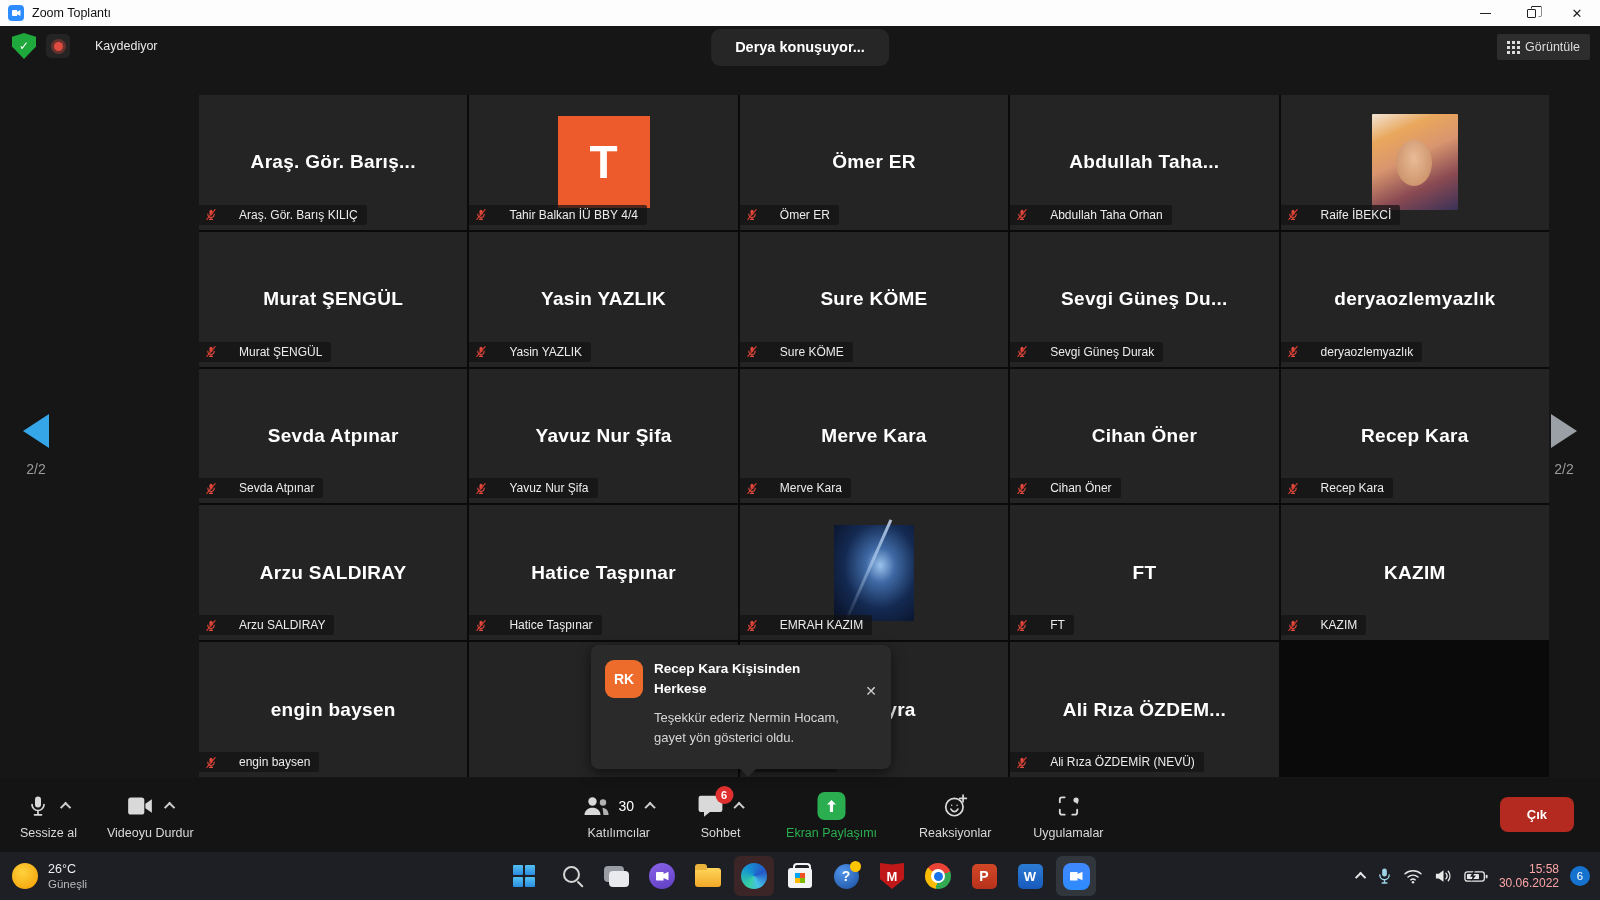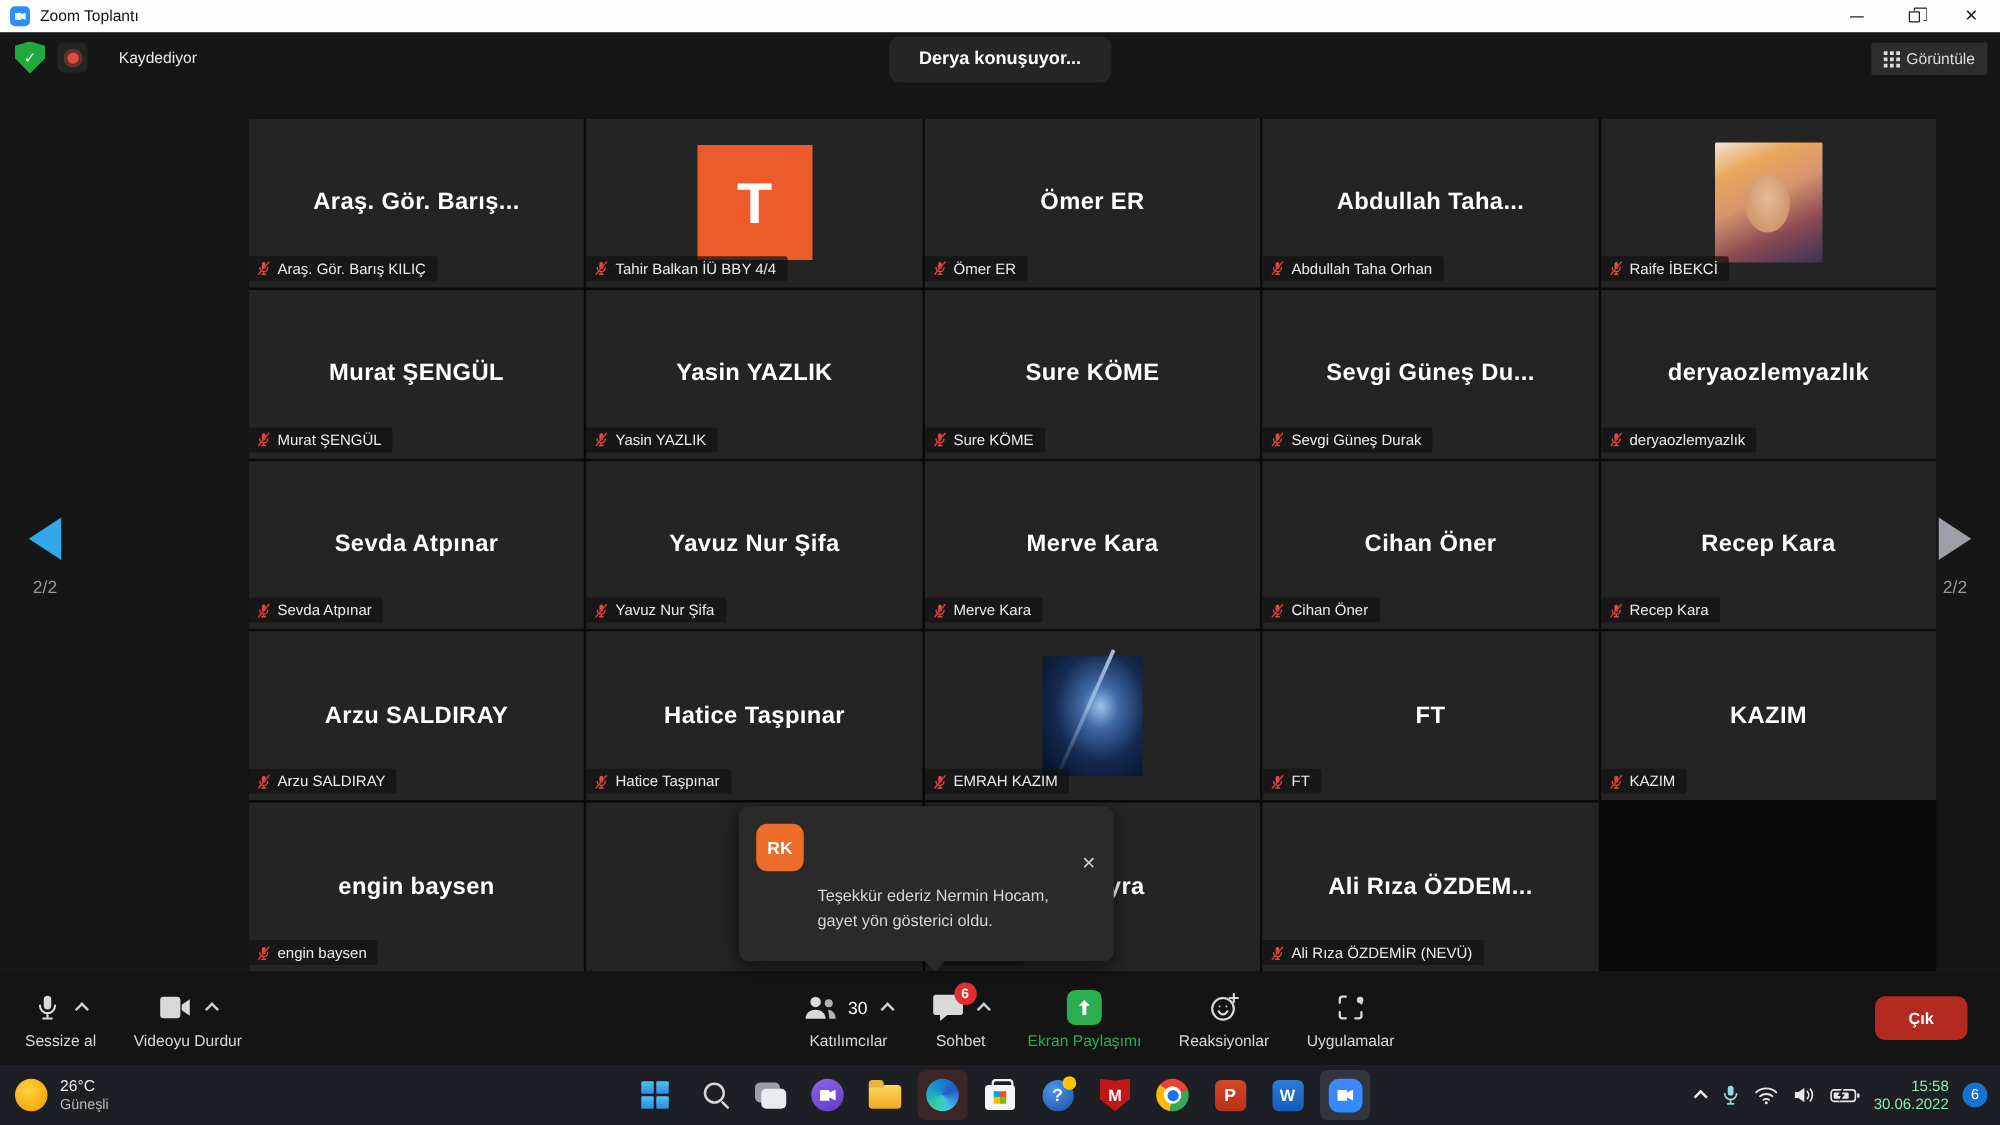--- a/index.html
+++ b/index.html
@@ -39,21 +39,21 @@
   .nav-left{left:6px;} .nav-right{right:6px;}
   .tri{width:0;height:0;margin:0 auto;cursor:pointer;}
   .tri-left{border-top:17px solid transparent;border-bottom:17px solid transparent;border-right:26px solid #35A7E8;}
   .tri-right{border-top:17px solid transparent;border-bottom:17px solid transparent;border-left:26px solid #9aa0a6;}
   .page-num{margin-top:13px;color:#9a9a9a;font-size:14px;}
 
   
   .participant-grid{position:absolute;left:199px;top:69px;width:1350px;height:682px;display:grid;grid-template-columns:repeat(5,1fr);grid-template-rows:repeat(5,1fr);gap:2px;background:#0a0a0a;}
   .tile{background:#242424;position:relative;display:flex;align-items:center;justify-content:center;overflow:hidden;}
   .tile .name{color:#fff;font-weight:bold;font-size:19px;letter-spacing:.3px;text-align:center;padding:0 8px;}
-  .tile .label{position:absolute;left:0;bottom:5px;background:rgba(18,18,18,.72);color:#ececec;font-size:12px;padding:3px 9px 3px 6px;display:flex;align-items:center;gap:5px;border-radius:0 2px 2px 0;white-space:nowrap;}
+  .tile .label{position:absolute;left:0;bottom:5px;background:rgba(18,18,18,.72);color:#ececec;font-size:12px;padding:3px 9px 3px 6px;display:flex;align-items:center;gap:22px;border-radius:0 2px 2px 0;white-space:nowrap;}
   .letter-avatar{width:92px;height:92px;background:var(--avatar-orange);color:#fff;font-size:46px;font-weight:bold;display:flex;align-items:center;justify-content:center;}
   .photo{position:relative;border-radius:1px;}
   .ph-raife{width:86px;height:96px;background:linear-gradient(155deg,#f2e4d4 0%,#e9a75c 22%,#d8956f 45%,#8a4a52 72%,#3a3158 100%);}
   .ph-raife::before{content:'';position:absolute;left:24px;top:26px;width:36px;height:46px;border-radius:50%;background:radial-gradient(ellipse at 50% 40%,#e8bb96,#c98f67 85%);}
   .ph-emrah{width:80px;height:96px;background:radial-gradient(ellipse at 58% 42%,#9cc3ee 0%,#3f6aa5 22%,#142a52 55%,#070e22 100%);}
   .ph-emrah::after{content:'';position:absolute;left:40%;top:-10%;width:3px;height:120%;background:linear-gradient(#cfe4ff,transparent);transform:rotate(24deg);opacity:.8;}
   .ph-ugur{width:92px;height:88px;background:linear-gradient(180deg,#e3e8ee 0%,#c3ccd4 100%);}
   .ph-ugur::before{content:'';position:absolute;left:33px;top:12px;width:26px;height:30px;border-radius:46%;background:#c89a7b;}
   .ph-ugur::after{content:'';position:absolute;left:14px;bottom:0;width:64px;height:38px;border-radius:14px 14px 0 0;background:linear-gradient(#72777e,#4b5056);}
 
@@ -69,21 +69,21 @@
   .cp-close{margin-left:auto;color:#cfcfcf;font-size:14px;cursor:pointer;line-height:1;}
   .cp-body{color:#d6d6d6;font-size:13px;line-height:1.55;margin:10px 0 0 49px;width:220px;}
 
   
   .meeting-toolbar{position:absolute;left:0;right:0;bottom:0;height:74px;background:#141414;}
   .ctrl{display:flex;flex-direction:column;align-items:center;cursor:pointer;}
   .ctrl-top{display:flex;align-items:center;gap:13px;height:30px;}
   .ctrl-label{margin-top:5px;color:#d9d9d9;font-size:12.5px;white-space:nowrap;}
   .chev{width:8px;height:8px;border-left:2px solid #cfcfcf;border-top:2px solid #cfcfcf;transform:rotate(45deg) translateY(2px);}
   .left-controls{position:absolute;left:20px;top:13px;display:flex;gap:30px;}
-  .center-controls{position:absolute;left:calc(50% + 43px);transform:translateX(-50%);top:13px;display:flex;gap:30px;align-items:flex-start;margin-left:36px;}
+  .center-controls{position:absolute;left:calc(50% + 43px);transform:translateX(-50%);top:13px;display:flex;gap:42px;align-items:flex-start;}
   .icon-wrap{position:relative;display:flex;align-items:center;gap:8px;}
   .pcount{color:#fff;font-size:14px;}
   .badge{position:absolute;top:-8px;right:-10px;min-width:18px;height:18px;border-radius:9px;background:var(--badge-red);color:#fff;font-size:11px;font-weight:bold;display:flex;align-items:center;justify-content:center;padding:0 4px;}
   .share-box{width:28px;height:28px;border-radius:7px;background:var(--share-green);display:flex;align-items:center;justify-content:center;}
   .share-label{color:var(--share-green);}
   .leave-btn{position:absolute;right:26px;top:19px;background:var(--leave-red);color:#fff;font-size:13px;font-weight:bold;border:none;border-radius:8px;padding:10px 27px;cursor:pointer;}
 
   
   .taskbar{position:absolute;left:0;right:0;bottom:0;height:48px;background:#1d1f24;display:flex;align-items:center;}
   .weather{position:absolute;left:12px;display:flex;align-items:center;gap:10px;cursor:pointer;}
@@ -112,21 +112,21 @@
   .tb-help::before{content:'';position:absolute;top:-3px;right:-2px;width:11px;height:11px;border-radius:50%;background:#ffc400;}
   .tb-mcafee{width:24px;height:26px;background:#c01818;clip-path:polygon(50% 6%,100% 0,100% 62%,50% 100%,0 62%,0 0);color:#fff;font-weight:bold;font-size:13px;display:flex;align-items:center;justify-content:center;}
   .tb-chrome{width:26px;height:26px;border-radius:50%;background:conic-gradient(from -50deg,#ea4335 0 120deg,#34a853 0 240deg,#fbbc05 0 360deg);position:relative;}
   .tb-chrome::before{content:'';position:absolute;inset:6px;border-radius:50%;background:#fff;}
   .tb-chrome::after{content:'';position:absolute;inset:8.5px;border-radius:50%;background:#1a73e8;}
   .tb-ppt{width:25px;height:25px;border-radius:5px;background:linear-gradient(180deg,#d24726,#b7321c);color:#fff;font-weight:bold;font-size:14px;display:flex;align-items:center;justify-content:center;}
   .tb-word{width:25px;height:25px;border-radius:5px;background:linear-gradient(180deg,#2b7cd3,#185abd);color:#fff;font-weight:bold;font-size:13px;display:flex;align-items:center;justify-content:center;}
   .tb-zoomapp{width:27px;height:27px;border-radius:8px;background:linear-gradient(180deg,#4087fc,#2d8cff);display:flex;align-items:center;justify-content:center;}
   .tray{position:absolute;right:10px;display:flex;align-items:center;gap:11px;}
   .tray .chev-up{width:8px;height:8px;border-left:2px solid #e8e8e8;border-top:2px solid #e8e8e8;transform:rotate(45deg) translateY(2px);cursor:pointer;}
-  .clock{text-align:right;color:#86efac;font-size:12px;line-height:14.5px;cursor:pointer;}
+  .clock{text-align:right;color:#fca5a5;font-size:12px;line-height:14.5px;cursor:pointer;}
   .tray-badge{width:20px;height:20px;border-radius:50%;background:var(--tray-badge-blue);color:#fff;font-size:11.5px;display:flex;align-items:center;justify-content:center;cursor:pointer;}
   .tray svg{cursor:pointer;}
 </style>
 </head>
 <body>
 
 <div class="titlebar">
   <span class="zoom-logo">
       <b class="cam"></b>
     </span>
@@ -467,20 +467,21 @@
             </g>
           </svg>
           <span>Ali Rıza ÖZDEMİR (NEVÜ)</span>
         </div>
       </div>
     </div>
 
   <div class="chat-popup">
     <div class="cp-head">
       <div class="cp-avatar">RK</div>
+      <div class="cp-title">Recep Kara Kişisinden Herkese</div>
       <div class="cp-close">✕</div>
     </div>
     <div class="cp-body">Teşekkür ederiz Nermin Hocam, gayet yön gösterici oldu.</div>
   </div>
 
   <div class="meeting-toolbar">
     <div class="left-controls">
       <div class="ctrl">
         <div class="ctrl-top">
           <svg width="24" height="26" viewBox="0 0 24 24" fill="none" stroke="#d9d9d9" stroke-width="1.7" stroke-linecap="round">

